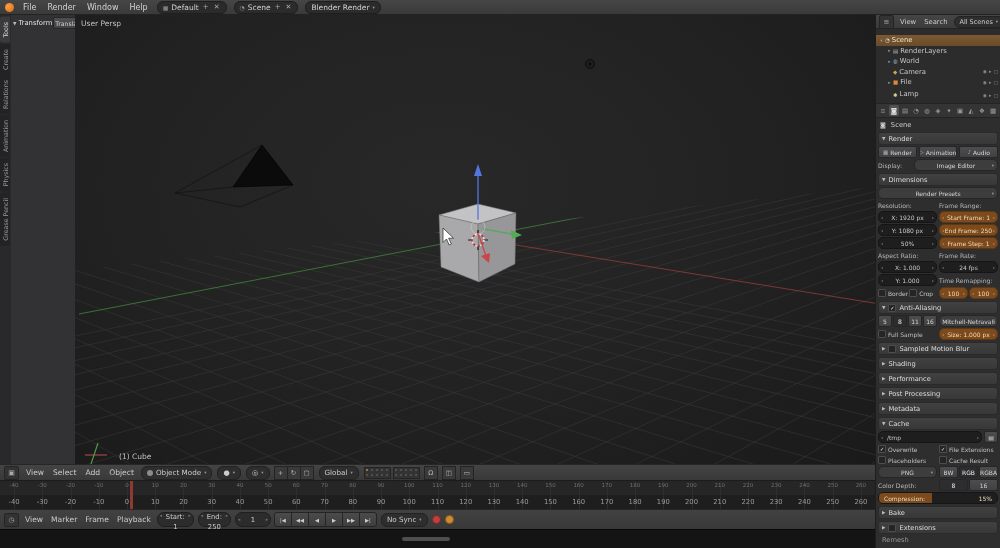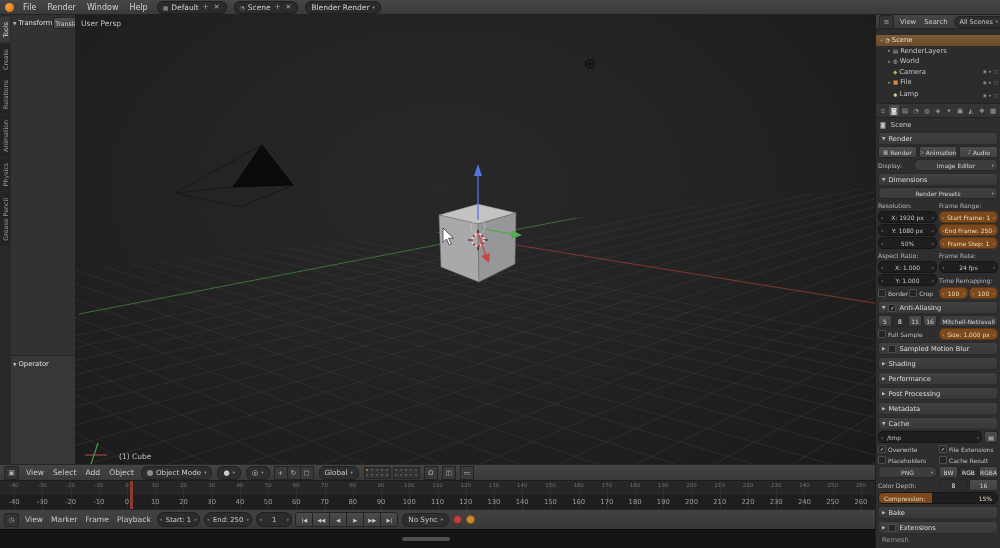--- a/index.html
+++ b/index.html
@@ -73,21 +73,21 @@
             overflow:hidden;box-sizing:border-box;}
   .tl-sub{position:absolute;left:0;right:0;top:14px;height:15px;background:#1e1e1e;}
   .tick{position:absolute;top:0;bottom:0;width:1px;background:#2e2e2e;}
   .tlabel-top{position:absolute;top:1px;font-size:5.5px;color:#707070;transform:translateX(-50%);}
   .tlabel{position:absolute;top:17px;font-size:6.8px;color:#9a9a9a;transform:translateX(-50%);}
   #tl-cursor{position:absolute;top:0;bottom:0;width:3px;background:#8e3a33;}
   #tl-header{left:0;top:509px;width:875px;height:20px;background:linear-gradient(#424242,#383838);
              border-top:1px solid #262626;display:flex;align-items:center;gap:4px;padding:0 4px;
              font-size:7.6px;color:#ccc;box-sizing:border-box;}
   .tl-field{display:flex;align-items:center;height:13px;background:#2c2c2c;border:1px solid #1f1f1f;
-            border-radius:7px;padding:0 8px;font-size:6.8px;color:#ccc;gap:2px;position:relative;white-space:nowrap;}
+            border-radius:7px;padding:0 8px;font-size:6.8px;color:#ccc;gap:2px;position:relative;white-space:nowrap;flex-direction:column;}
   .tl-field::before{content:"◂";font-size:4.5px;color:#777;position:absolute;left:2px;}
   .tl-field::after{content:"▸";font-size:4.5px;color:#777;position:absolute;right:2px;}
   .transport{display:flex;}
   .tr-btn{width:16px;height:13px;background:linear-gradient(#4b4b4b,#3e3e3e);border:1px solid #242424;
           margin-left:-1px;display:flex;align-items:center;justify-content:center;font-size:5.2px;color:#ccc;}
   .tr-btn:first-child{border-radius:3px 0 0 3px;}
   .tr-btn:last-child{border-radius:0 3px 3px 0;}
   .rec-dot{width:7px;height:7px;border-radius:50%;background:#c04040;border:1px solid #7c2626;}
   .key-dot{width:7px;height:7px;border-radius:50%;background:#d08a30;border:1px solid #8a5a1c;}
   #bottom-strip{left:0;top:529px;width:875px;height:19px;background:#141414;border-top:1px solid #0a0a0a;}
@@ -228,26 +228,20 @@
       <div class="sh-label dim">Auto Boolean:</div>
       <div class="sh-btn dim">Difference</div>
       <div class="sh-btn dim">Union</div>
       <div class="sh-btn dim">Intersect</div>
       <div class="sh-btn dim">Slice</div>
       <div class="sh-btn dim">Subtract</div>
       <div class="sh-label dim">Brush Boolean:</div>
       <div class="sh-btn dim">Difference</div>
       <div class="sh-btn dim">Union</div>
     </div>
-  <div id="operator-panel" class="abs">
-    <div class="sh-header">
-      <span class="arr">▼</span>
-      <span>Operator</span>
-    </div>
-  </div>
 
   <div id="viewport" class="abs">
     <svg width="800" height="449" viewBox="0 0 800 449">
       <defs>
         <clipPath id="gridclip">
             <polygon points="0,255 800,172 800,449 0,449"></polygon>
           </clipPath>
       </defs>
       <g id="grid-g" clip-path="url(#gridclip)">
           <line x1="-760" y1="480" x2="1400" y2="28" stroke="#3a3a3a" stroke-width="0.7" opacity="0.8"></line>

